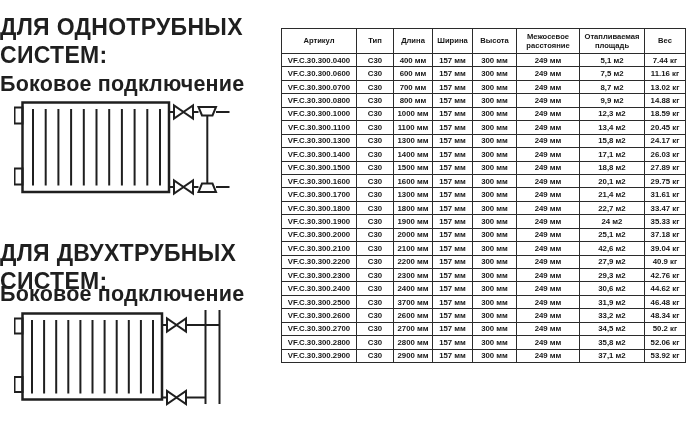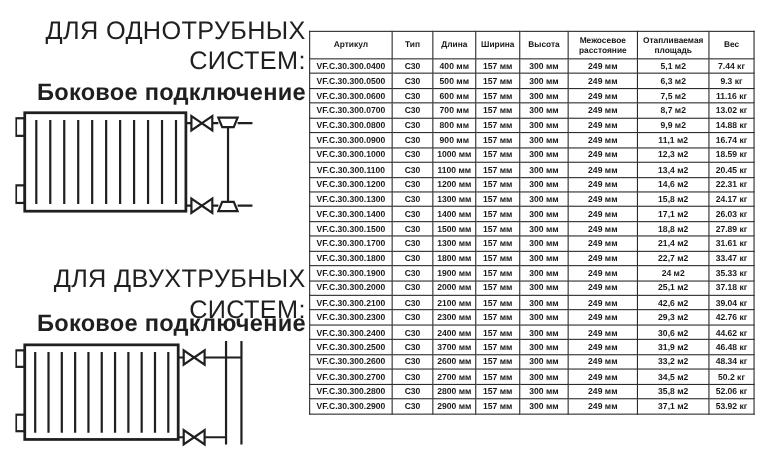--- a/index.html
+++ b/index.html
@@ -5,28 +5,28 @@
   html,body { margin:0; padding:0; }
   body {
     width:700px; height:421px; background:#ffffff;
     font-family:"Liberation Sans", sans-serif;
   }
   .canvas { position:relative; width:700px; height:421px; background:#ffffff; overflow:hidden; }
 
   
   .left-panel { position:absolute; left:0; top:0; width:278px; height:421px; }
   .sec-title {
-    position:absolute; left:0; width:278px; text-align:right;
-    font-weight:400; font-size:23px; line-height:28px;
+    position:absolute; left:0; width:278px; text-align:left;
+    font-weight:700; font-size:23px; line-height:28px;
     color:#1f1f1f; letter-spacing:0.3px; white-space:pre-line;
   }
   .t1 { top:13px; }
   .t2 { top:239px; }
   .sec-sub {
-    position:absolute; left:0; width:278px; text-align:right;
+    position:absolute; left:0; width:278px; text-align:left;
     font-weight:800; font-size:21.5px; color:#1f1f1f; letter-spacing:0.2px;
   }
   .s1 { top:72px; }
   .s2 { top:282px; }
   .diag { position:absolute; left:14px; }
   .d1 { top:96px;  width:226px; height:104px; }
   .d2 { top:303px; width:226px; height:108px; }
   .diag line, .diag rect, .diag polygon, .diag polyline {
     stroke:#1f1f1f; fill:none; stroke-width:2;
   }
@@ -178,30 +178,20 @@
             <td>VF.C.30.300.0400</td>
             <td>C30</td>
             <td>400 мм</td>
             <td>157 мм</td>
             <td>300 мм</td>
             <td>249 мм</td>
             <td>5,1 м2</td>
             <td>7.44 кг</td>
           </tr>
           <tr>
-            <td>VF.C.30.300.0500</td>
-            <td>C30</td>
-            <td>500 мм</td>
-            <td>157 мм</td>
-            <td>300 мм</td>
-            <td>249 мм</td>
-            <td>6,3 м2</td>
-            <td>9.3 кг</td>
-          </tr>
-          <tr>
             <td>VF.C.30.300.0600</td>
             <td>C30</td>
             <td>600 мм</td>
             <td>157 мм</td>
             <td>300 мм</td>
             <td>249 мм</td>
             <td>7,5 м2</td>
             <td>11.16 кг</td>
           </tr>
           <tr>
@@ -218,60 +208,40 @@
             <td>VF.C.30.300.0800</td>
             <td>C30</td>
             <td>800 мм</td>
             <td>157 мм</td>
             <td>300 мм</td>
             <td>249 мм</td>
             <td>9,9 м2</td>
             <td>14.88 кг</td>
           </tr>
           <tr>
-            <td>VF.C.30.300.0900</td>
-            <td>C30</td>
-            <td>900 мм</td>
-            <td>157 мм</td>
-            <td>300 мм</td>
-            <td>249 мм</td>
-            <td>11,1 м2</td>
-            <td>16.74 кг</td>
-          </tr>
-          <tr>
             <td>VF.C.30.300.1000</td>
             <td>C30</td>
             <td>1000 мм</td>
             <td>157 мм</td>
             <td>300 мм</td>
             <td>249 мм</td>
             <td>12,3 м2</td>
             <td>18.59 кг</td>
           </tr>
           <tr>
             <td>VF.C.30.300.1100</td>
             <td>C30</td>
             <td>1100 мм</td>
             <td>157 мм</td>
             <td>300 мм</td>
             <td>249 мм</td>
             <td>13,4 м2</td>
             <td>20.45 кг</td>
           </tr>
           <tr>
-            <td>VF.C.30.300.1200</td>
-            <td>C30</td>
-            <td>1200 мм</td>
-            <td>157 мм</td>
-            <td>300 мм</td>
-            <td>249 мм</td>
-            <td>14,6 м2</td>
-            <td>22.31 кг</td>
-          </tr>
-          <tr>
             <td>VF.C.30.300.1300</td>
             <td>C30</td>
             <td>1300 мм</td>
             <td>157 мм</td>
             <td>300 мм</td>
             <td>249 мм</td>
             <td>15,8 м2</td>
             <td>24.17 кг</td>
           </tr>
           <tr>
@@ -288,20 +258,30 @@
             <td>VF.C.30.300.1500</td>
             <td>C30</td>
             <td>1500 мм</td>
             <td>157 мм</td>
             <td>300 мм</td>
             <td>249 мм</td>
             <td>18,8 м2</td>
             <td>27.89 кг</td>
           </tr>
           <tr>
+            <td>VF.C.30.300.1600</td>
+            <td>C30</td>
+            <td>1600 мм</td>
+            <td>157 мм</td>
+            <td>300 мм</td>
+            <td>249 мм</td>
+            <td>20,1 м2</td>
+            <td>29.75 кг</td>
+          </tr>
+          <tr>
             <td>VF.C.30.300.1700</td>
             <td>C30</td>
             <td>1300 мм</td>
             <td>157 мм</td>
             <td>300 мм</td>
             <td>249 мм</td>
             <td>21,4 м2</td>
             <td>31.61 кг</td>
           </tr>
           <tr>
@@ -336,20 +316,30 @@
           </tr>
           <tr>
             <td>VF.C.30.300.2100</td>
             <td>C30</td>
             <td>2100 мм</td>
             <td>157 мм</td>
             <td>300 мм</td>
             <td>249 мм</td>
             <td>42,6 м2</td>
             <td>39.04 кг</td>
+          </tr>
+          <tr>
+            <td>VF.C.30.300.2200</td>
+            <td>C30</td>
+            <td>2200 мм</td>
+            <td>157 мм</td>
+            <td>300 мм</td>
+            <td>249 мм</td>
+            <td>27,9 м2</td>
+            <td>40.9 кг</td>
           </tr>
           <tr>
             <td>VF.C.30.300.2300</td>
             <td>C30</td>
             <td>2300 мм</td>
             <td>157 мм</td>
             <td>300 мм</td>
             <td>249 мм</td>
             <td>29,3 м2</td>
             <td>42.76 кг</td>

